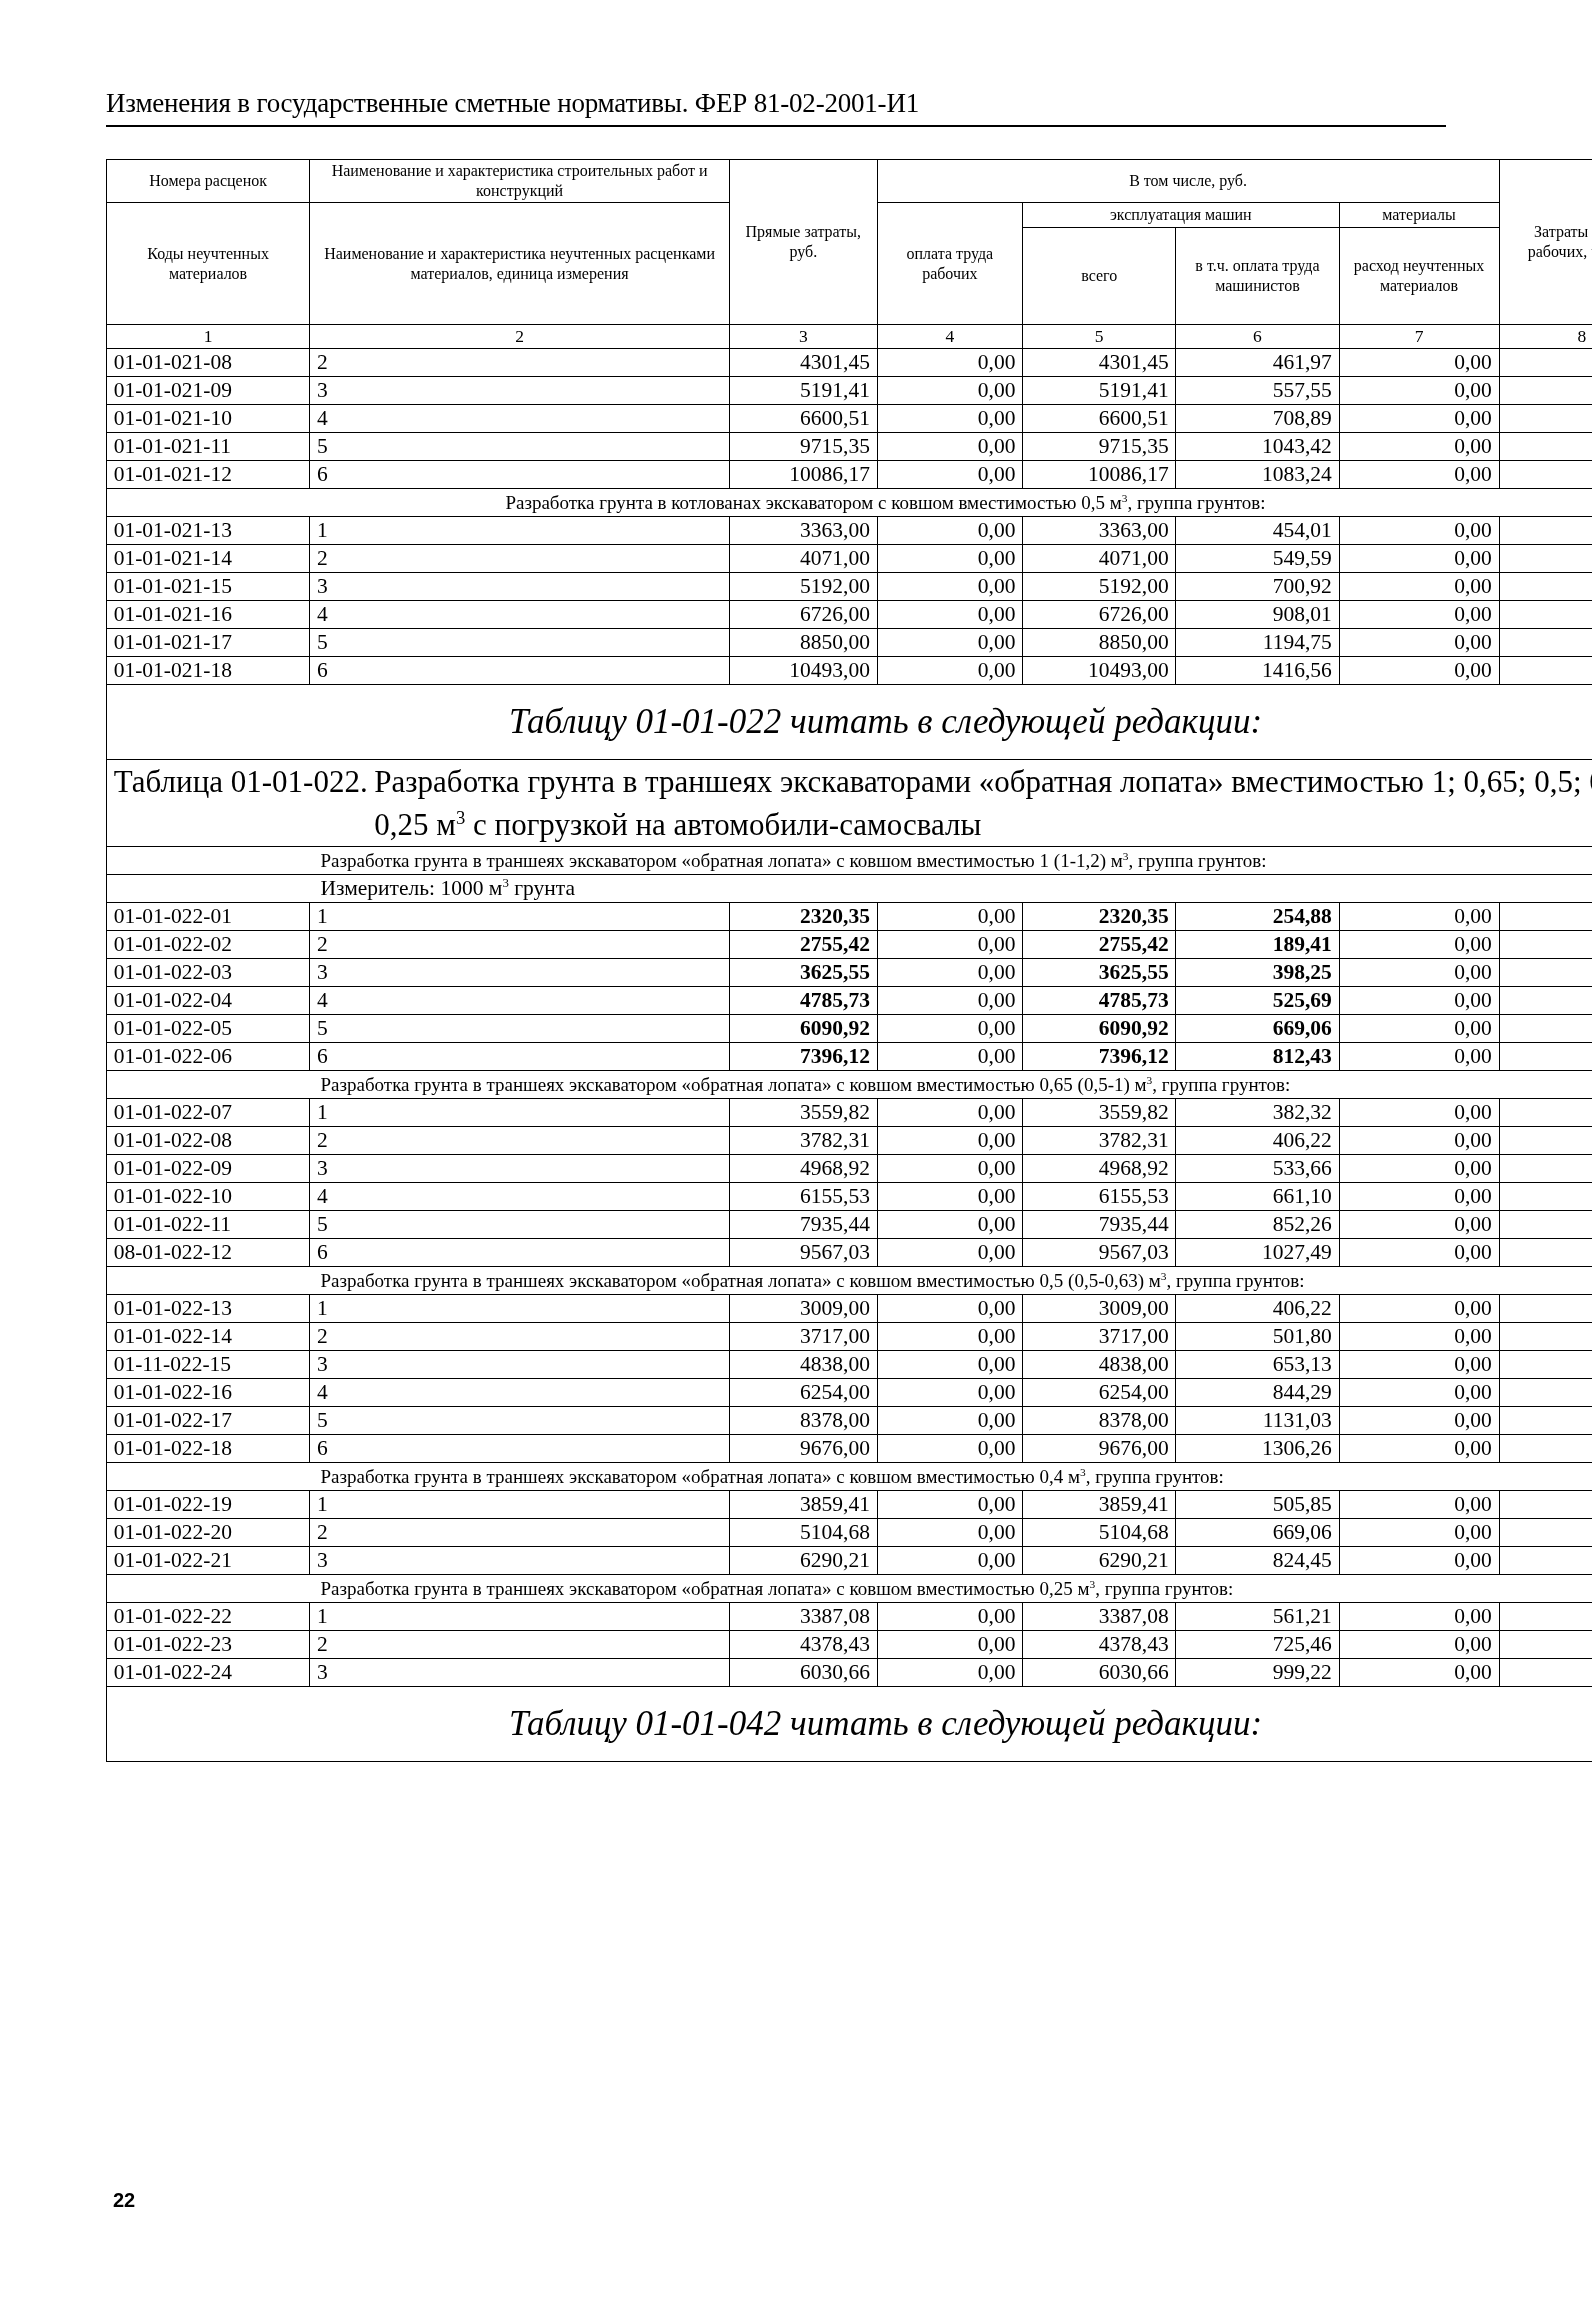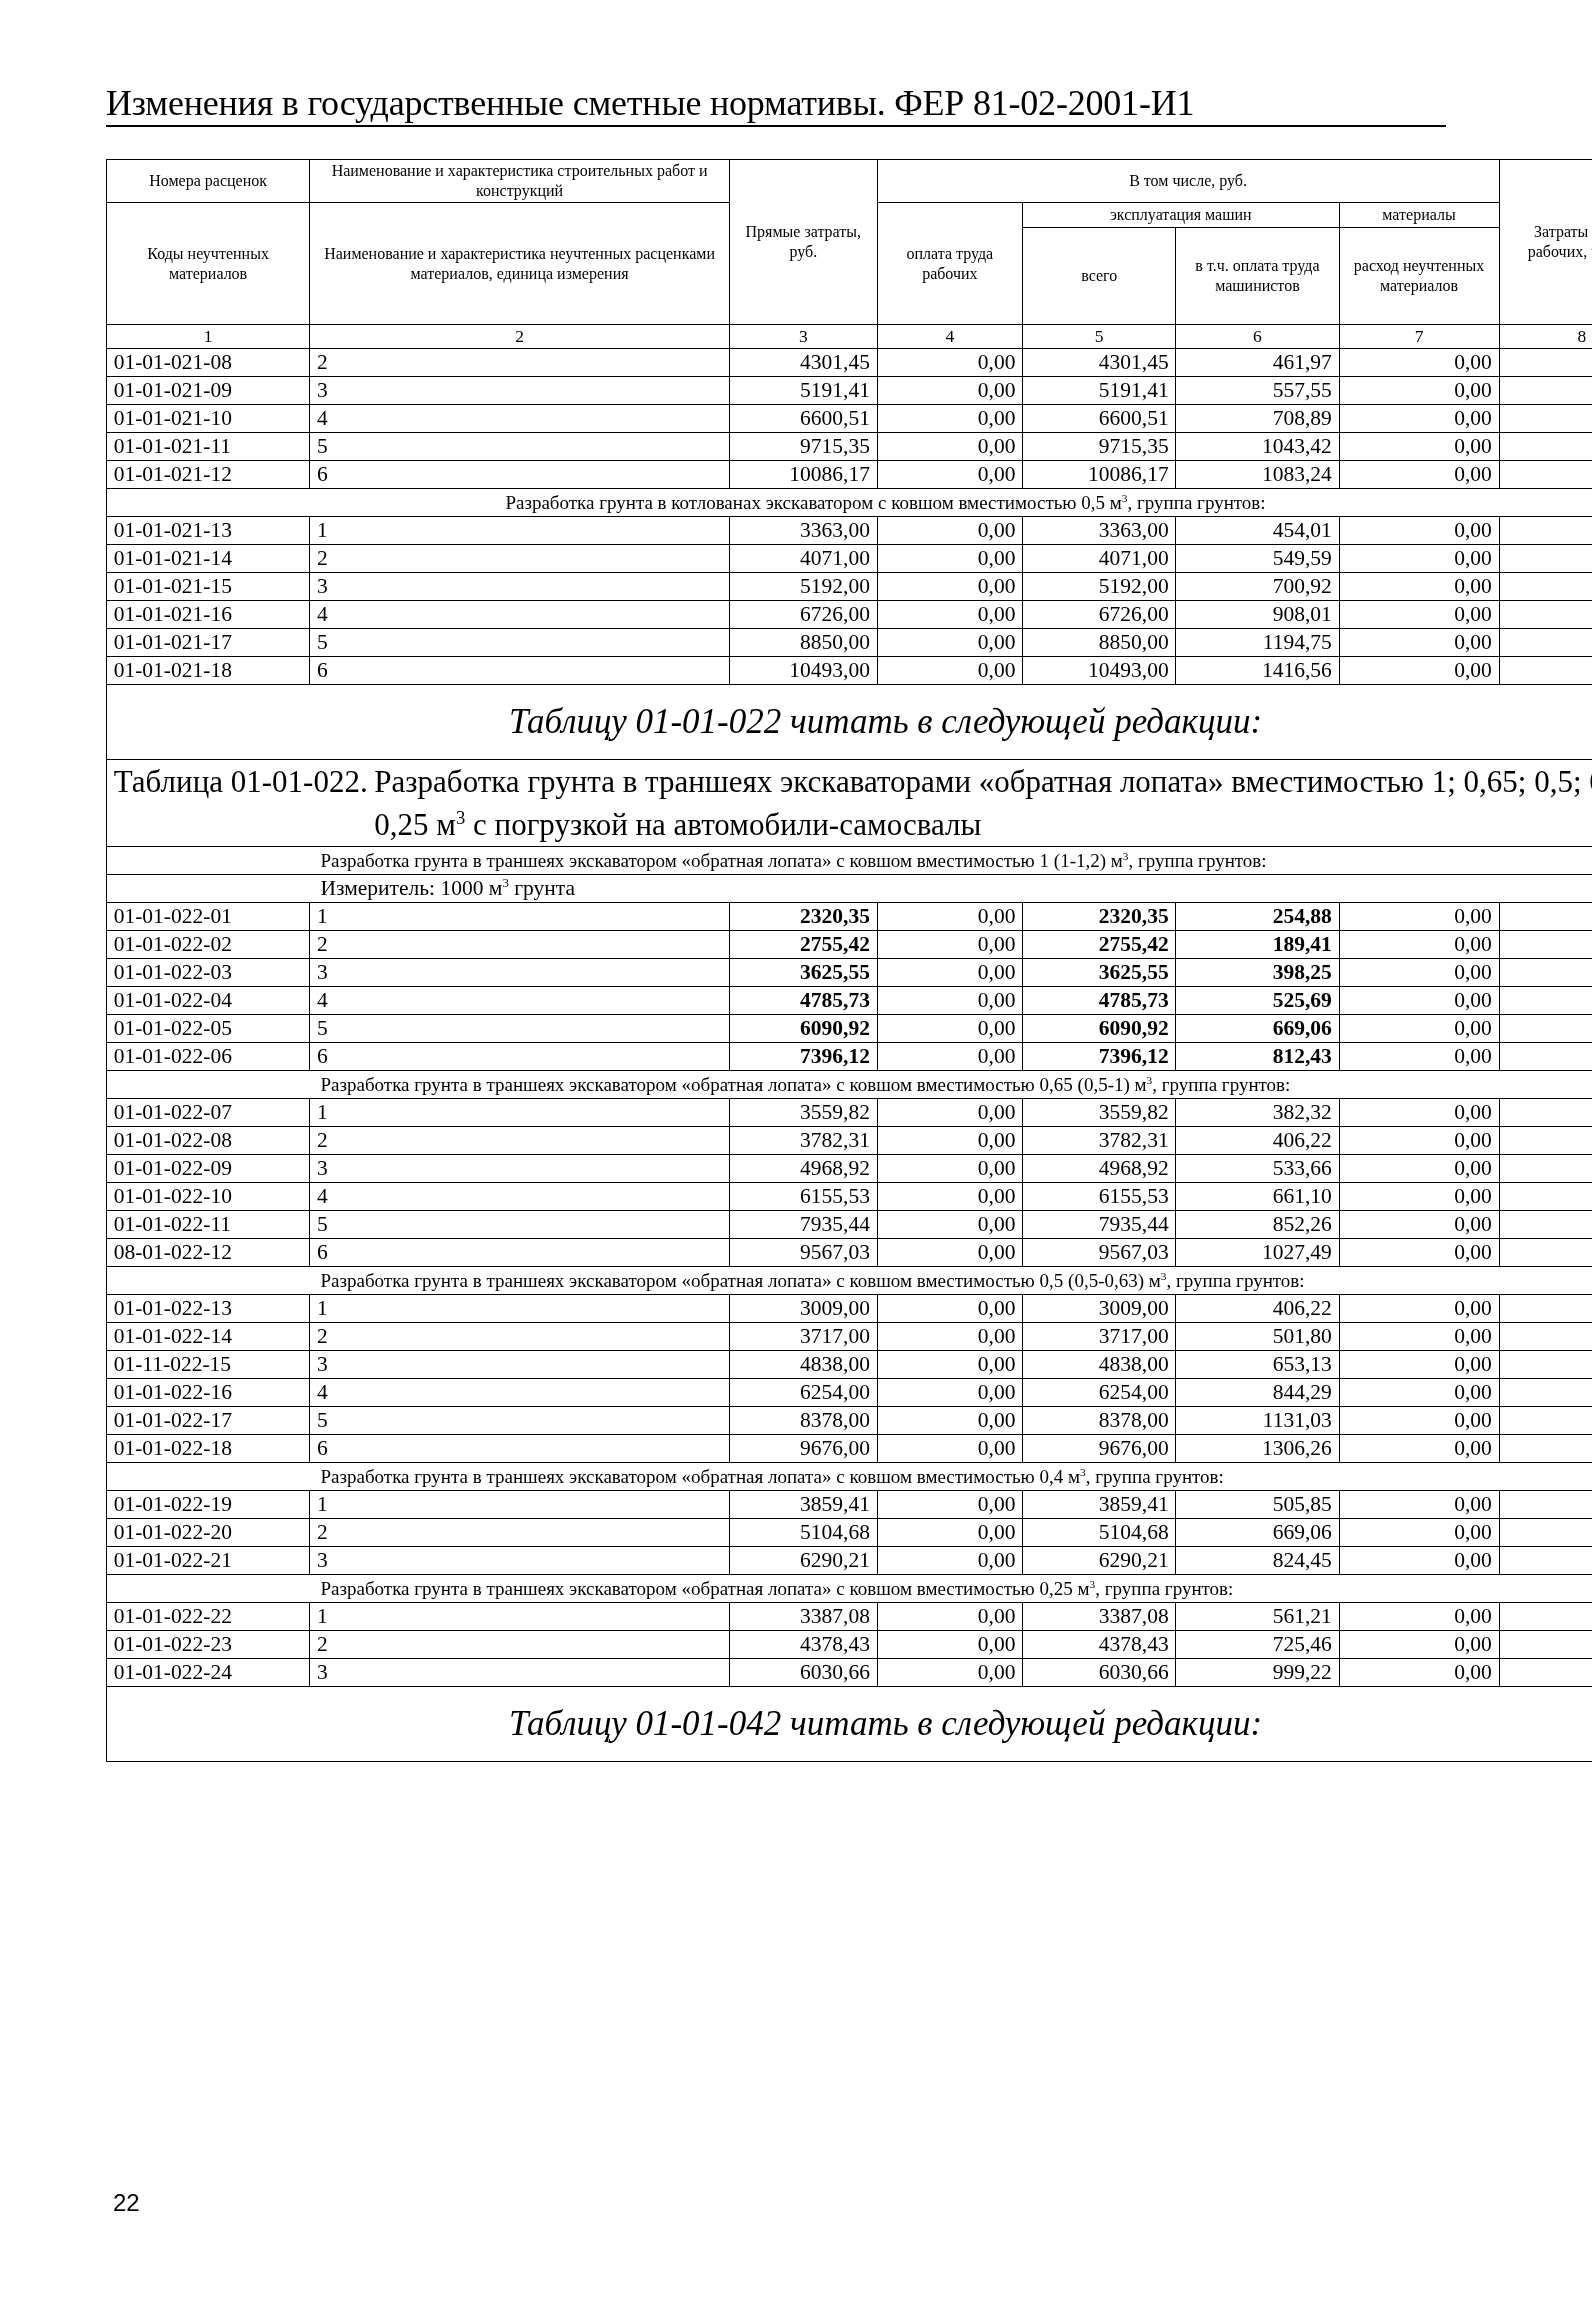--- a/index.html
+++ b/index.html
@@ -1,37 +1,37 @@
 <!DOCTYPE html>
 <html style="font-size:10.8px"><head>
 <meta charset="utf-8">
 <style>
   html, body { margin: 0; padding: 0; background: #ffffff; }
   body { width: 1593px; height: 2307px; position: relative; font-family: "Liberation Serif", "DejaVu Serif", serif; color: #000; }
-  .page-header { position: absolute; left: 106px; top: 86px; width: 1340px; font-size: 36px; line-height: 35px; border-bottom: 2px solid #000; padding-bottom: 4px; letter-spacing: -0.2px; }
+  .page-header { position: absolute; left: 106px; top: 86px; width: 1340px; font-size: 27px; line-height: 35px; border-bottom: 2px solid #000; padding-bottom: 4px; letter-spacing: -0.2px; }
   table.main { position: absolute; left: 106px; top: 159px; width: 1559px; border-collapse: collapse; table-layout: fixed; }
   table.main td, table.main th { border: 1.3px solid #000; padding: 0 6.7px; font-weight: normal; }
   .hdr { font-size: 16px; line-height: 20px; text-align: center; vertical-align: middle; }
   .hnum td { font-size: 17.5px; text-align: center; height: 23px; line-height: 23px; }
   tr.row td { font-size: 21.5px; height: 27px; line-height: 27px; }
   td.code { text-align: left; white-space: nowrap; }
   td.num { text-align: right; padding-right: 9.4px; }
   td.idx { text-align: left; padding-left: 9.4px; }
   tr.bold td.bnum { font-weight: bold; }
   .group-title td { font-size: 19px; font-weight: bold; line-height: 27px; }
   .group-title td.gtext { padding-left: 10.8px; }
   .group-center td { text-align: center; }
   .measure td { font-size: 21.5px; line-height: 27px; }
   .notice td { font-size: 35px; font-weight: bold; font-style: italic; text-align: center; height: 74px; margin-top: 40px; }
   .table-title td { font-size: 31px; font-weight: bold; line-height: 43px; padding: 30px 6.7px 9.4px 2.7px; }
   .tt-wrap { display: flex; }
   .tt-lead { white-space: nowrap; }
   .tt-rest { padding-left: 6.7px; }
   sup { font-size: 60%; vertical-align: super; line-height: 0; }
-  .page-number { position: absolute; left: 113px; top: 2189px; font-family: "Liberation Sans", "DejaVu Sans", sans-serif; font-weight: normal; font-size: 24px; }
+  .page-number { position: absolute; left: 113px; top: 2189px; font-family: "Liberation Sans", "DejaVu Sans", sans-serif; font-weight: bold; font-size: 20px; }
 </style>
 </head>
 <body>
 
 <div class="page-header">Изменения в государственные сметные нормативы. ФЕР 81-02-2001-И1</div>
 
 <table class="main">
   <colgroup>
     <col style="width:183px">
     <col style="width:378px">

